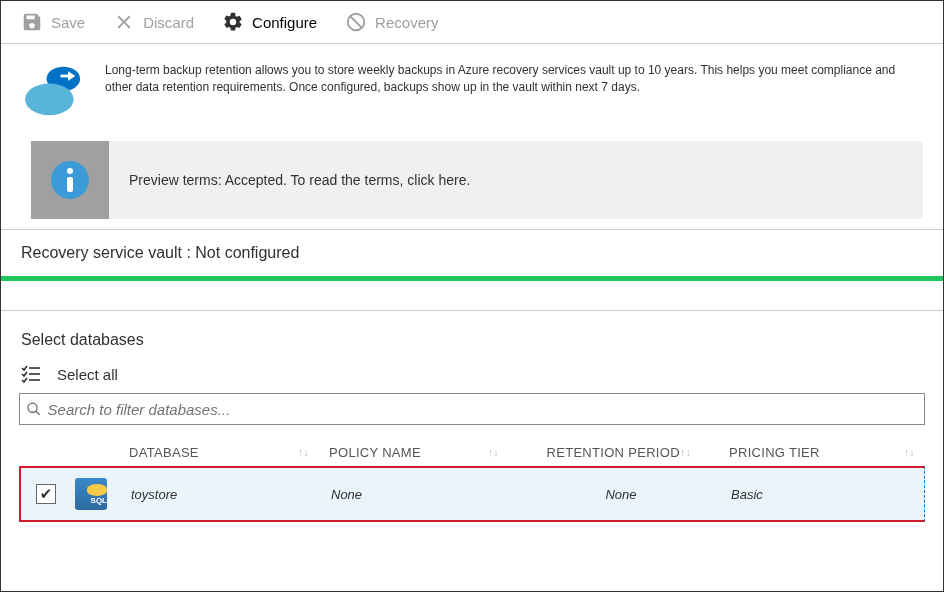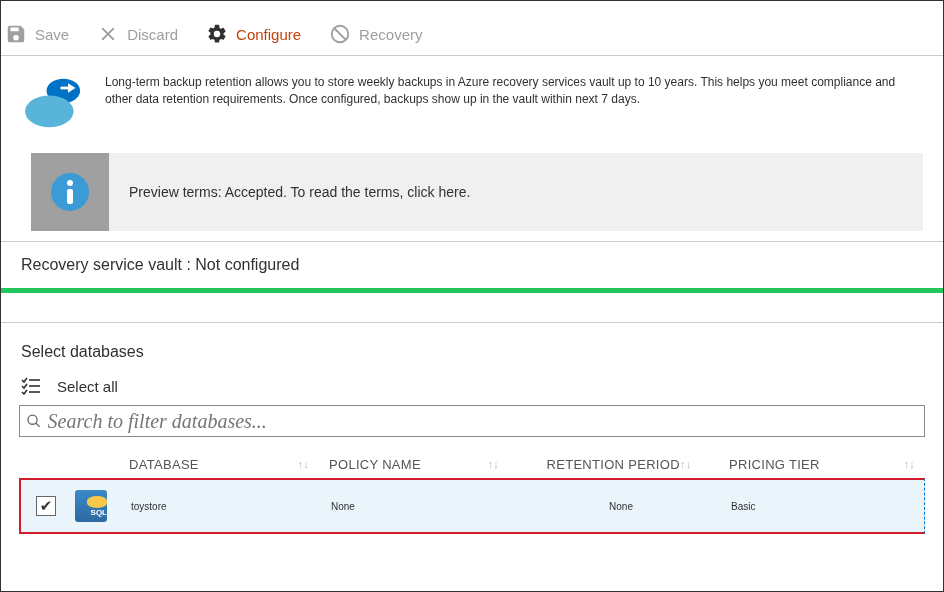--- a/index.html
+++ b/index.html
@@ -9,34 +9,33 @@
     color: #323130;
     background: #fff;
     width: 944px;
     height: 592px;
     overflow: hidden;
     border: 1px solid #333;
   }
   .toolbar {
     display: flex;
     align-items: center;
-    padding: 10px 4px;
+    padding: 10px 20px;
     border-bottom: 1px solid #ccc;
     gap: 28px;
-    margin-top: 12px;
   }
   .toolbar-btn {
     display: flex;
     align-items: center;
     gap: 8px;
     color: #a19f9d;
     cursor: pointer;
     font-size: 15px;
   }
-  .toolbar-btn.active { color: #c2410c; }
+  .toolbar-btn.active { color: #000000; }
   .toolbar-btn svg { width: 22px; height: 22px; }
   .desc-row {
     display: flex;
     gap: 18px;
     padding: 18px 20px 20px 20px;
     align-items: flex-start;
   }
   .cloud-icon { flex: 0 0 66px; }
   .desc-text { font-size: 12px; line-height: 1.45; color: #323130; }
   .banner {
@@ -77,26 +76,25 @@
     border: 1px solid #888;
     height: 32px;
     display: flex;
     align-items: center;
     padding: 0 6px;
     gap: 6px;
   }
   .search-box input {
     border: none;
     outline: none;
-    font-size: 20px;
+    font-size: 15px;
     font-style: italic;
     color: #15803d;
     width: 100%;
     background: transparent;
-    font-family: Liberation Serif, serif;
   }
   .table { margin: 0 18px; }
   .thead {
     display: flex;
     color: #555;
     font-size: 13px;
     letter-spacing: 0.3px;
     padding: 6px 0;
   }
   .col-check { flex: 0 0 50px; }
@@ -107,21 +105,21 @@
   .col-tier  { flex: 1 1 auto;  display:flex; align-items:center; justify-content:space-between; padding-right:10px;}
   .sort-arrows { color: #bbb; font-size: 11px; line-height: 7px; }
   .trow {
     display: flex;
     align-items: center;
     padding: 10px 0;
     background: #eaf4fb;
     border: 2px solid #d11a2a;
     border-right: 1px dashed #0078d4;
   }
-  .trow .cell { font-size: 10px; }
+  .trow .cell { font-size: 13px; font-style: italic; }
   .trow .col-check { display:flex; justify-content:center; }
   .trow .col-icon  { display:flex; justify-content:flex-start; padding-left:4px;}
   .chk {
     width: 20px; height: 20px;
     border: 1px solid #666;
     display:flex; align-items:center; justify-content:center;
     background:#fff;
     font-size:15px;
   }
   .sql-badge {

